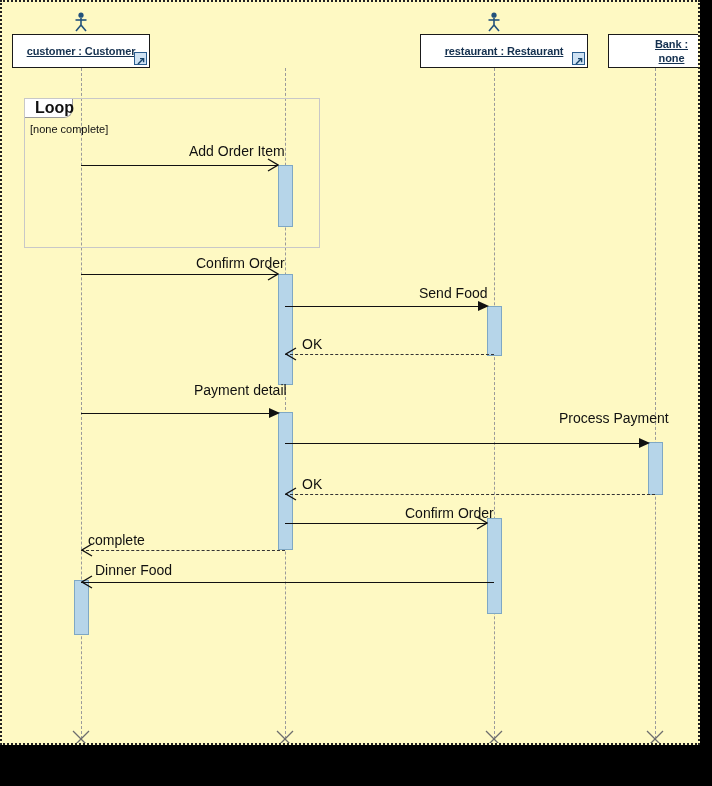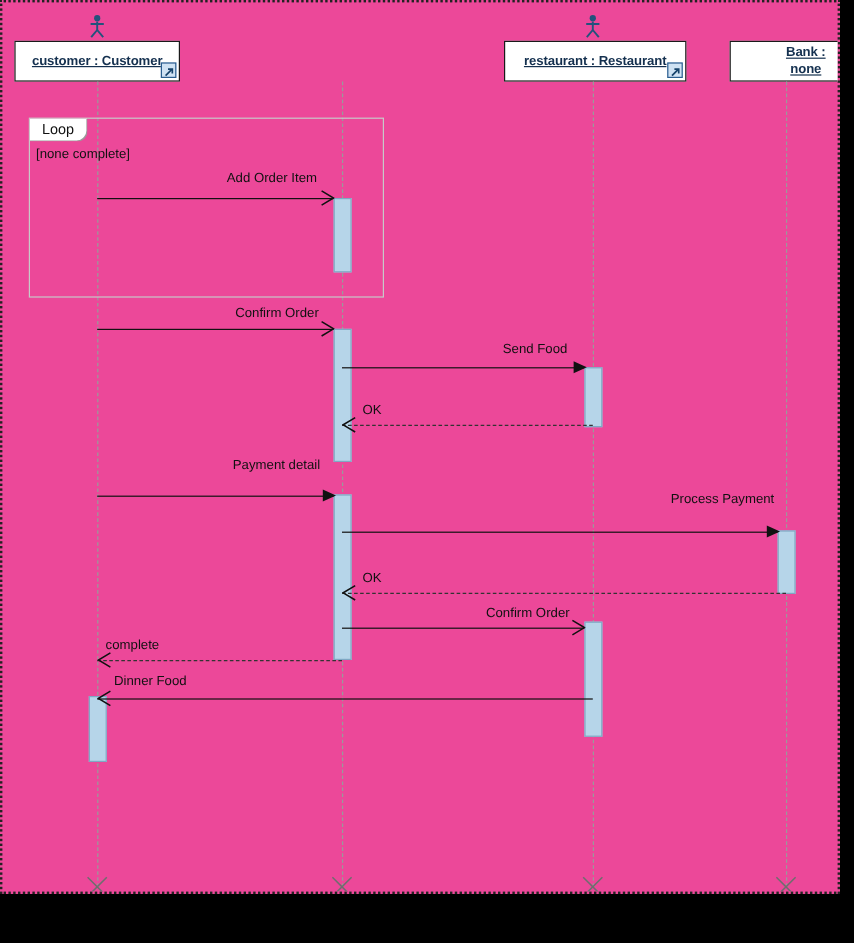--- a/index.html
+++ b/index.html
@@ -21,21 +21,21 @@
     background: #000000;
   }
 
   
   #canvas {
     position: absolute;
     left: 0px;
     top: 0px;
     width: 700px;
     height: 745px;
-    background: #ec4899;
+    background: #fef9c3;
     border-right: 2px dotted #222;
     border-bottom: 2px dotted #222;
     border-top: 2px dotted #222;
     border-left: 2px dotted #222;
     box-sizing: border-box;
     overflow: hidden;
   }
 
   
   .lifeline-head {
@@ -107,43 +107,43 @@
     box-sizing: border-box;
     border-right: 1px solid #9a9a9a;
     border-bottom: 1px solid #9a9a9a;
     background: #ffffff;
     border-bottom-right-radius: 9px;
     padding: 0 12px 0 10px;
     display: flex;
     align-items: center;
   }
   .fragment-tab-label {
-    font-size: 12px;
-    font-weight: normal;
+    font-size: 16px;
+    font-weight: bold;
     color: #111;
   }
   .fragment-guard {
     position: absolute;
     font-size: 11px;
     color: #111;
     white-space: nowrap;
   }
 
   
   .msg-line {
     position: absolute;
     height: 0px;
     border-top: 1px solid #111111;
   }
   .msg-line.dashed {
     border-top: 1px dashed #333333;
   }
   .msg-label {
     position: absolute;
-    font-size: 11px;
+    font-size: 14px;
     color: #111111;
     white-space: nowrap;
   }
 
   
   .arrow-filled-right {
     position: absolute;
     width: 0; height: 0;
     border-top: 5px solid transparent;
     border-bottom: 5px solid transparent;
@@ -183,21 +183,21 @@
       </div>
       <div class="lifeline" style="left: 79px; top: 66px; height: 671px;"></div>
       <div class="lifeline" style="left: 283px; top: 66px; height: 671px;"></div>
       <div class="actor-icon" style="left: 484px; top: 10px;"><svg width="16" height="20" viewBox="0 0 16 20">
           <circle cx="8" cy="3.2" r="2.6" fill="#23527c"></circle>
           <line x1="8" y1="6" x2="8" y2="13" stroke="#23527c" stroke-width="1.6"></line>
           <line x1="2.5" y1="8" x2="13.5" y2="8" stroke="#23527c" stroke-width="1.6"></line>
           <line x1="8" y1="13" x2="3" y2="19" stroke="#23527c" stroke-width="1.6"></line>
           <line x1="8" y1="13" x2="13" y2="19" stroke="#23527c" stroke-width="1.6"></line>
         </svg></div>
-      <div class="lifeline-head" style="left: 418px; top: 32px; width: 152px; height: 34px;">
+      <div class="lifeline-head" style="left: 418px; top: 32px; width: 168px; height: 34px;">
         <div class="head-label">restaurant : Restaurant</div>
         <div class="link-badge" style="right: 2px; bottom: 2px; position: absolute;"><svg width="11" height="11" viewBox="0 0 11 11">
             <path d="M3 8 L8 3" stroke="#16436b" stroke-width="1.4"></path>
             <path d="M5 2.6 L8.6 2.6 L8.6 6.2" fill="none" stroke="#16436b" stroke-width="1.4"></path>
           </svg></div>
       </div>
       <div class="lifeline" style="left: 492px; top: 66px; height: 671px;"></div>
       <div class="lifeline-head" style="left: 606px; top: 32px; width: 95px; height: 34px; padding-left: 32px;">
         <div class="head-label">Bank : none</div>
       </div>

